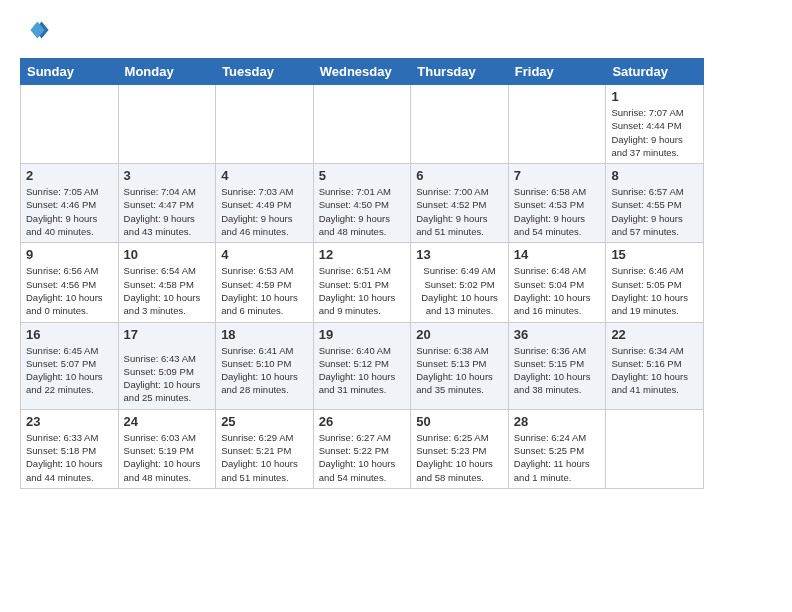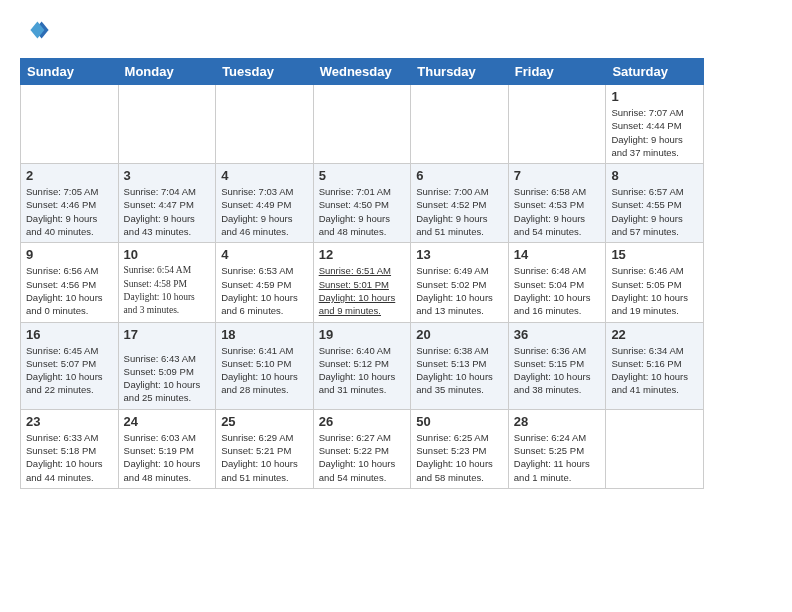--- a/index.html
+++ b/index.html
@@ -202,42 +202,42 @@
         <tr>
           <td>
             <div class="day-number">9</div>
             <div class="day-info" style="white-space: pre-line;">Sunrise: 6:56 AM
 Sunset: 4:56 PM
 Daylight: 10 hours
 and 0 minutes.</div>
           </td>
           <td>
             <div class="day-number">10</div>
-            <div class="day-info" style="white-space: pre-line; font-family: Liberation Serif, serif;">Sunrise: 6:54 AM
+            <div class="day-info" style="white-space: pre-line;">Sunrise: 6:54 AM
 Sunset: 4:58 PM
 Daylight: 10 hours
 and 3 minutes.</div>
           </td>
           <td>
             <div class="day-number">4</div>
             <div class="day-info" style="white-space: pre-line;">Sunrise: 6:53 AM
 Sunset: 4:59 PM
 Daylight: 10 hours
 and 6 minutes.</div>
           </td>
           <td>
             <div class="day-number">12</div>
-            <div class="day-info" style="white-space: pre-line; text-decoration: underline;">Sunrise: 6:51 AM
+            <div class="day-info" style="white-space: pre-line;">Sunrise: 6:51 AM
 Sunset: 5:01 PM
 Daylight: 10 hours
 and 9 minutes.</div>
           </td>
           <td>
             <div class="day-number">13</div>
-            <div class="day-info" style="white-space: pre-line;">Sunrise: 6:49 AM
+            <div class="day-info" style="white-space: pre-line; text-align: center;">Sunrise: 6:49 AM
 Sunset: 5:02 PM
 Daylight: 10 hours
 and 13 minutes.</div>
           </td>
           <td>
             <div class="day-number">14</div>
             <div class="day-info" style="white-space: pre-line;">Sunrise: 6:48 AM
 Sunset: 5:04 PM
 Daylight: 10 hours
 and 16 minutes.</div>

